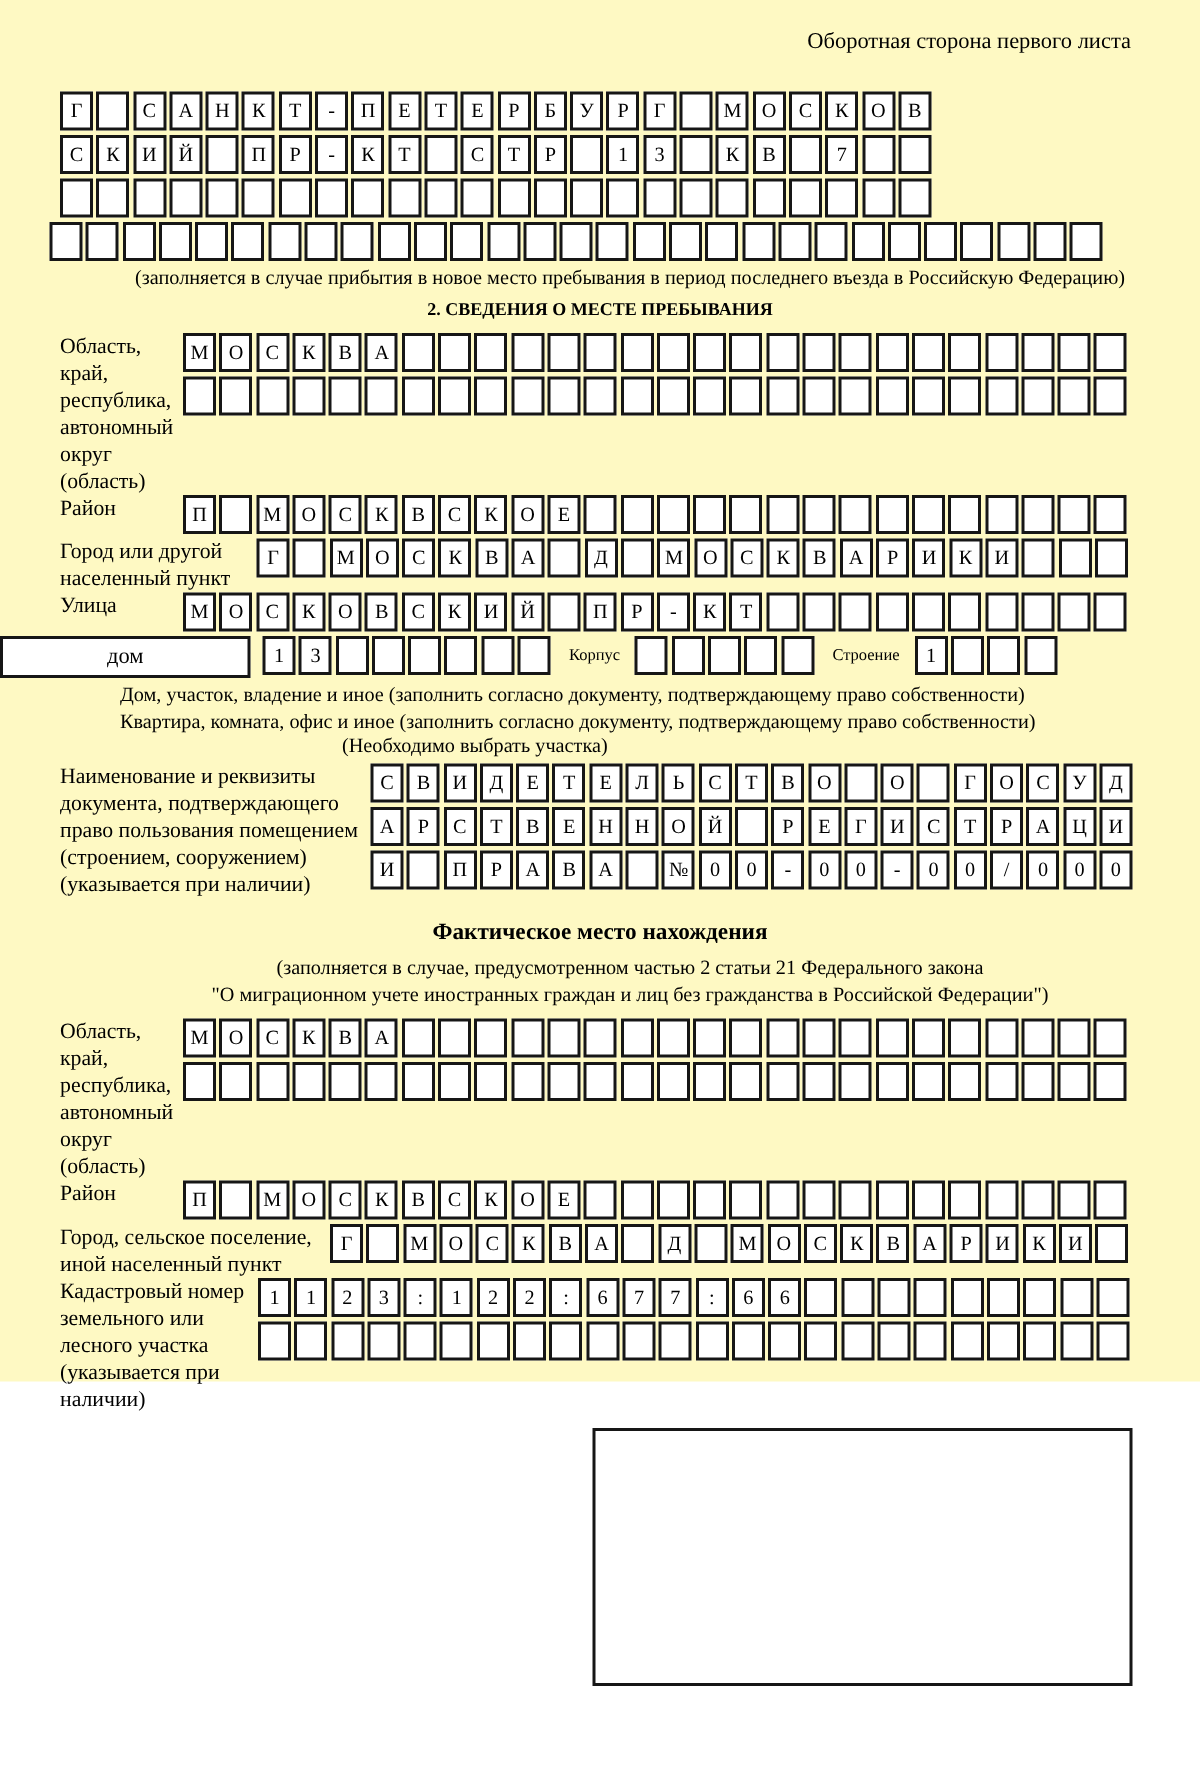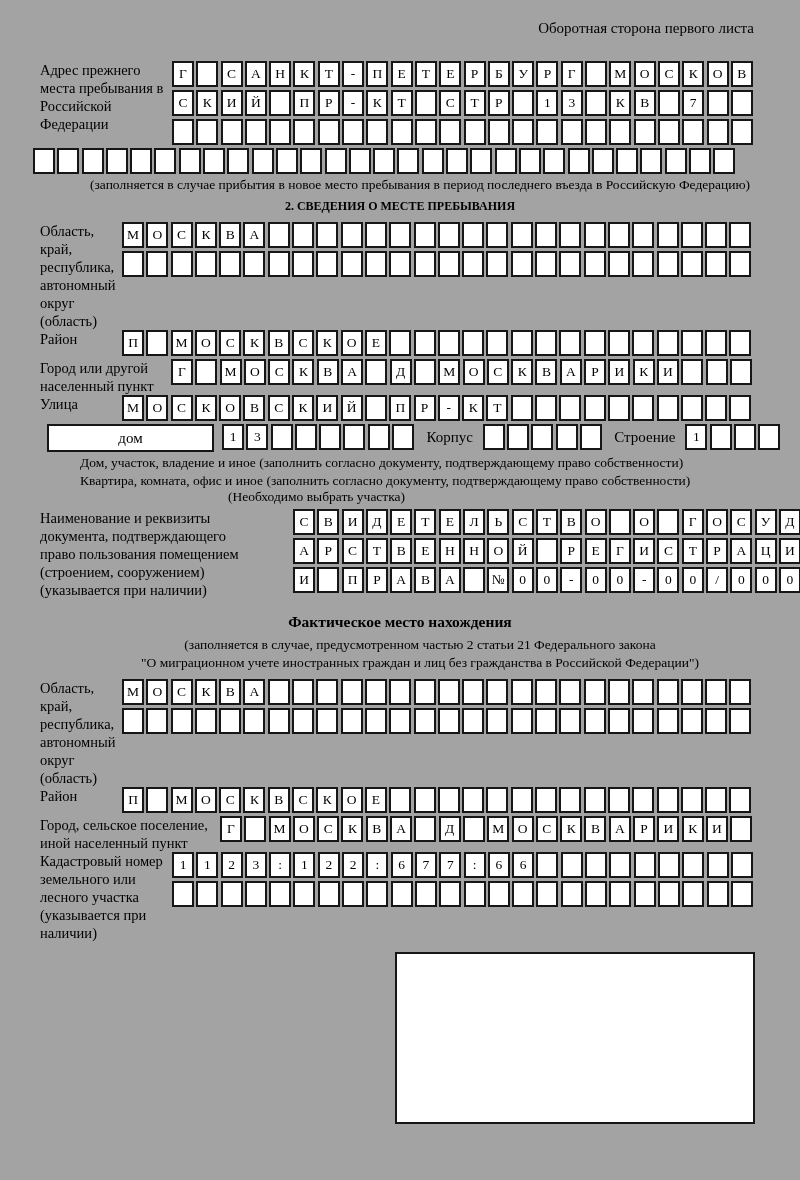--- a/index.html
+++ b/index.html
@@ -1,18 +1,18 @@
 <!DOCTYPE html>
 <html><head>
 <meta charset="utf-8">
 <style>
   html,body{margin:0;padding:0;background:#fff;}
   body{width:800px;height:1180px;overflow:hidden;color:#000;
        font-family:"Liberation Serif","DejaVu Serif",serif;}
-  .page{position:relative;width:800px;height:1180px;background:#a3a3a3;}
+  .page{position:relative;width:800px;height:921px;background:#fef9c3;}
 
   .backnote{text-align:right;padding:20px 46px 0 0;font-size:15px;}
 
   .fieldrow{display:flex;align-items:flex-start;margin-left:40px;}
   .lbl{font-size:14.5px;line-height:18px;flex:0 0 auto;}
   .w132{width:132px;}
   .w82{width:82px;}
   .w131{width:131px;}
   .w180{width:180px;}
   .w207{width:207px;}
@@ -23,48 +23,47 @@
         border:2px solid #161616;margin-right:2.3px;background:#fff;
         font-size:13.5px;line-height:22px;text-align:center;vertical-align:top;}
   .fullrow{margin-left:33px;}
 
   .note{font-size:13.5px;text-align:center;margin-top:2px;padding-left:40px;}
   .sectitle{font-size:12px;font-weight:bold;text-align:center;margin:6px 0 8px 0;}
   .subtitle{font-size:15.5px;font-weight:bold;text-align:center;margin:14px 0 6px 0;}
 
   .bigbox{box-sizing:border-box;border:2px solid #161616;height:28px;
           font-size:15px;line-height:24px;text-align:center;background:#fff;}
-  .houserow{display:flex;align-items:flex-start;margin-bottom:2px;padding-left:47px;}
+  .houserow{display:flex;align-items:flex-start;margin-bottom:2px;}
   .housebox{width:167px;margin-right:8px;}
   .flatbox{width:205px;margin-right:8px;}
-  .inlbl{font-size:15px;line-height:26px;margin:0 10px 0 10px;}
+  .inlbl{font-size:11px;line-height:26px;margin:0 10px 0 10px;}
 
   .typerow{display:flex;align-items:flex-start;margin:6px 0 0 40px;font-size:14.5px;line-height:26px;}
   .typerow .cell{margin:0;}
   .tspace1{margin:0 8px 0 12px;}
   .tspace2{margin:0 12px 0 22px;}
   .tspace3{margin:0 12px 0 40px;}
   .typenote{font-size:13.5px;margin:0 0 4px 228px;}
 
-  .docblock{margin-top:4px;gap:46px;}
+  .docblock{margin-top:4px;}
 
   .stampbox{box-sizing:border-box;margin:10px 0 0 395px;width:360px;height:172px;
             border:2px solid #161616;background:#fff;}
 
   .mt4{margin-top:4px;}
 </style>
 </head>
 <body>
 
 <div class="page">
 
   <div class="backnote">Оборотная сторона первого листа</div>
 
   <div class="fieldrow" style="margin-top:24px">
-    <div class="lbl w132">Адрес прежнего места пребывания в Российской Федерации</div>
     <div class="rows">
       <div class="boxrow"><span class="cell">Г</span><span class="cell"></span><span class="cell">С</span><span class="cell">А</span><span class="cell">Н</span><span class="cell">К</span><span class="cell">Т</span><span class="cell">-</span><span class="cell">П</span><span class="cell">Е</span><span class="cell">Т</span><span class="cell">Е</span><span class="cell">Р</span><span class="cell">Б</span><span class="cell">У</span><span class="cell">Р</span><span class="cell">Г</span><span class="cell"></span><span class="cell">М</span><span class="cell">О</span><span class="cell">С</span><span class="cell">К</span><span class="cell">О</span><span class="cell">В</span></div>
       <div class="boxrow"><span class="cell">С</span><span class="cell">К</span><span class="cell">И</span><span class="cell">Й</span><span class="cell"></span><span class="cell">П</span><span class="cell">Р</span><span class="cell">-</span><span class="cell">К</span><span class="cell">Т</span><span class="cell"></span><span class="cell">С</span><span class="cell">Т</span><span class="cell">Р</span><span class="cell"></span><span class="cell">1</span><span class="cell">3</span><span class="cell"></span><span class="cell">К</span><span class="cell">В</span><span class="cell"></span><span class="cell">7</span><span class="cell"></span><span class="cell"></span></div>
       <div class="boxrow"><span class="cell"></span><span class="cell"></span><span class="cell"></span><span class="cell"></span><span class="cell"></span><span class="cell"></span><span class="cell"></span><span class="cell"></span><span class="cell"></span><span class="cell"></span><span class="cell"></span><span class="cell"></span><span class="cell"></span><span class="cell"></span><span class="cell"></span><span class="cell"></span><span class="cell"></span><span class="cell"></span><span class="cell"></span><span class="cell"></span><span class="cell"></span><span class="cell"></span><span class="cell"></span><span class="cell"></span></div>
     </div>
   </div>
   <div class="boxrow fullrow"><span class="cell"></span><span class="cell"></span><span class="cell"></span><span class="cell"></span><span class="cell"></span><span class="cell"></span><span class="cell"></span><span class="cell"></span><span class="cell"></span><span class="cell"></span><span class="cell"></span><span class="cell"></span><span class="cell"></span><span class="cell"></span><span class="cell"></span><span class="cell"></span><span class="cell"></span><span class="cell"></span><span class="cell"></span><span class="cell"></span><span class="cell"></span><span class="cell"></span><span class="cell"></span><span class="cell"></span><span class="cell"></span><span class="cell"></span><span class="cell"></span><span class="cell"></span><span class="cell"></span></div>
   <div class="note">(заполняется в случае прибытия в новое место пребывания в период последнего въезда в Российскую Федерацию)</div>
 
   <div class="sectitle">2. СВЕДЕНИЯ О МЕСТЕ ПРЕБЫВАНИЯ</div>

